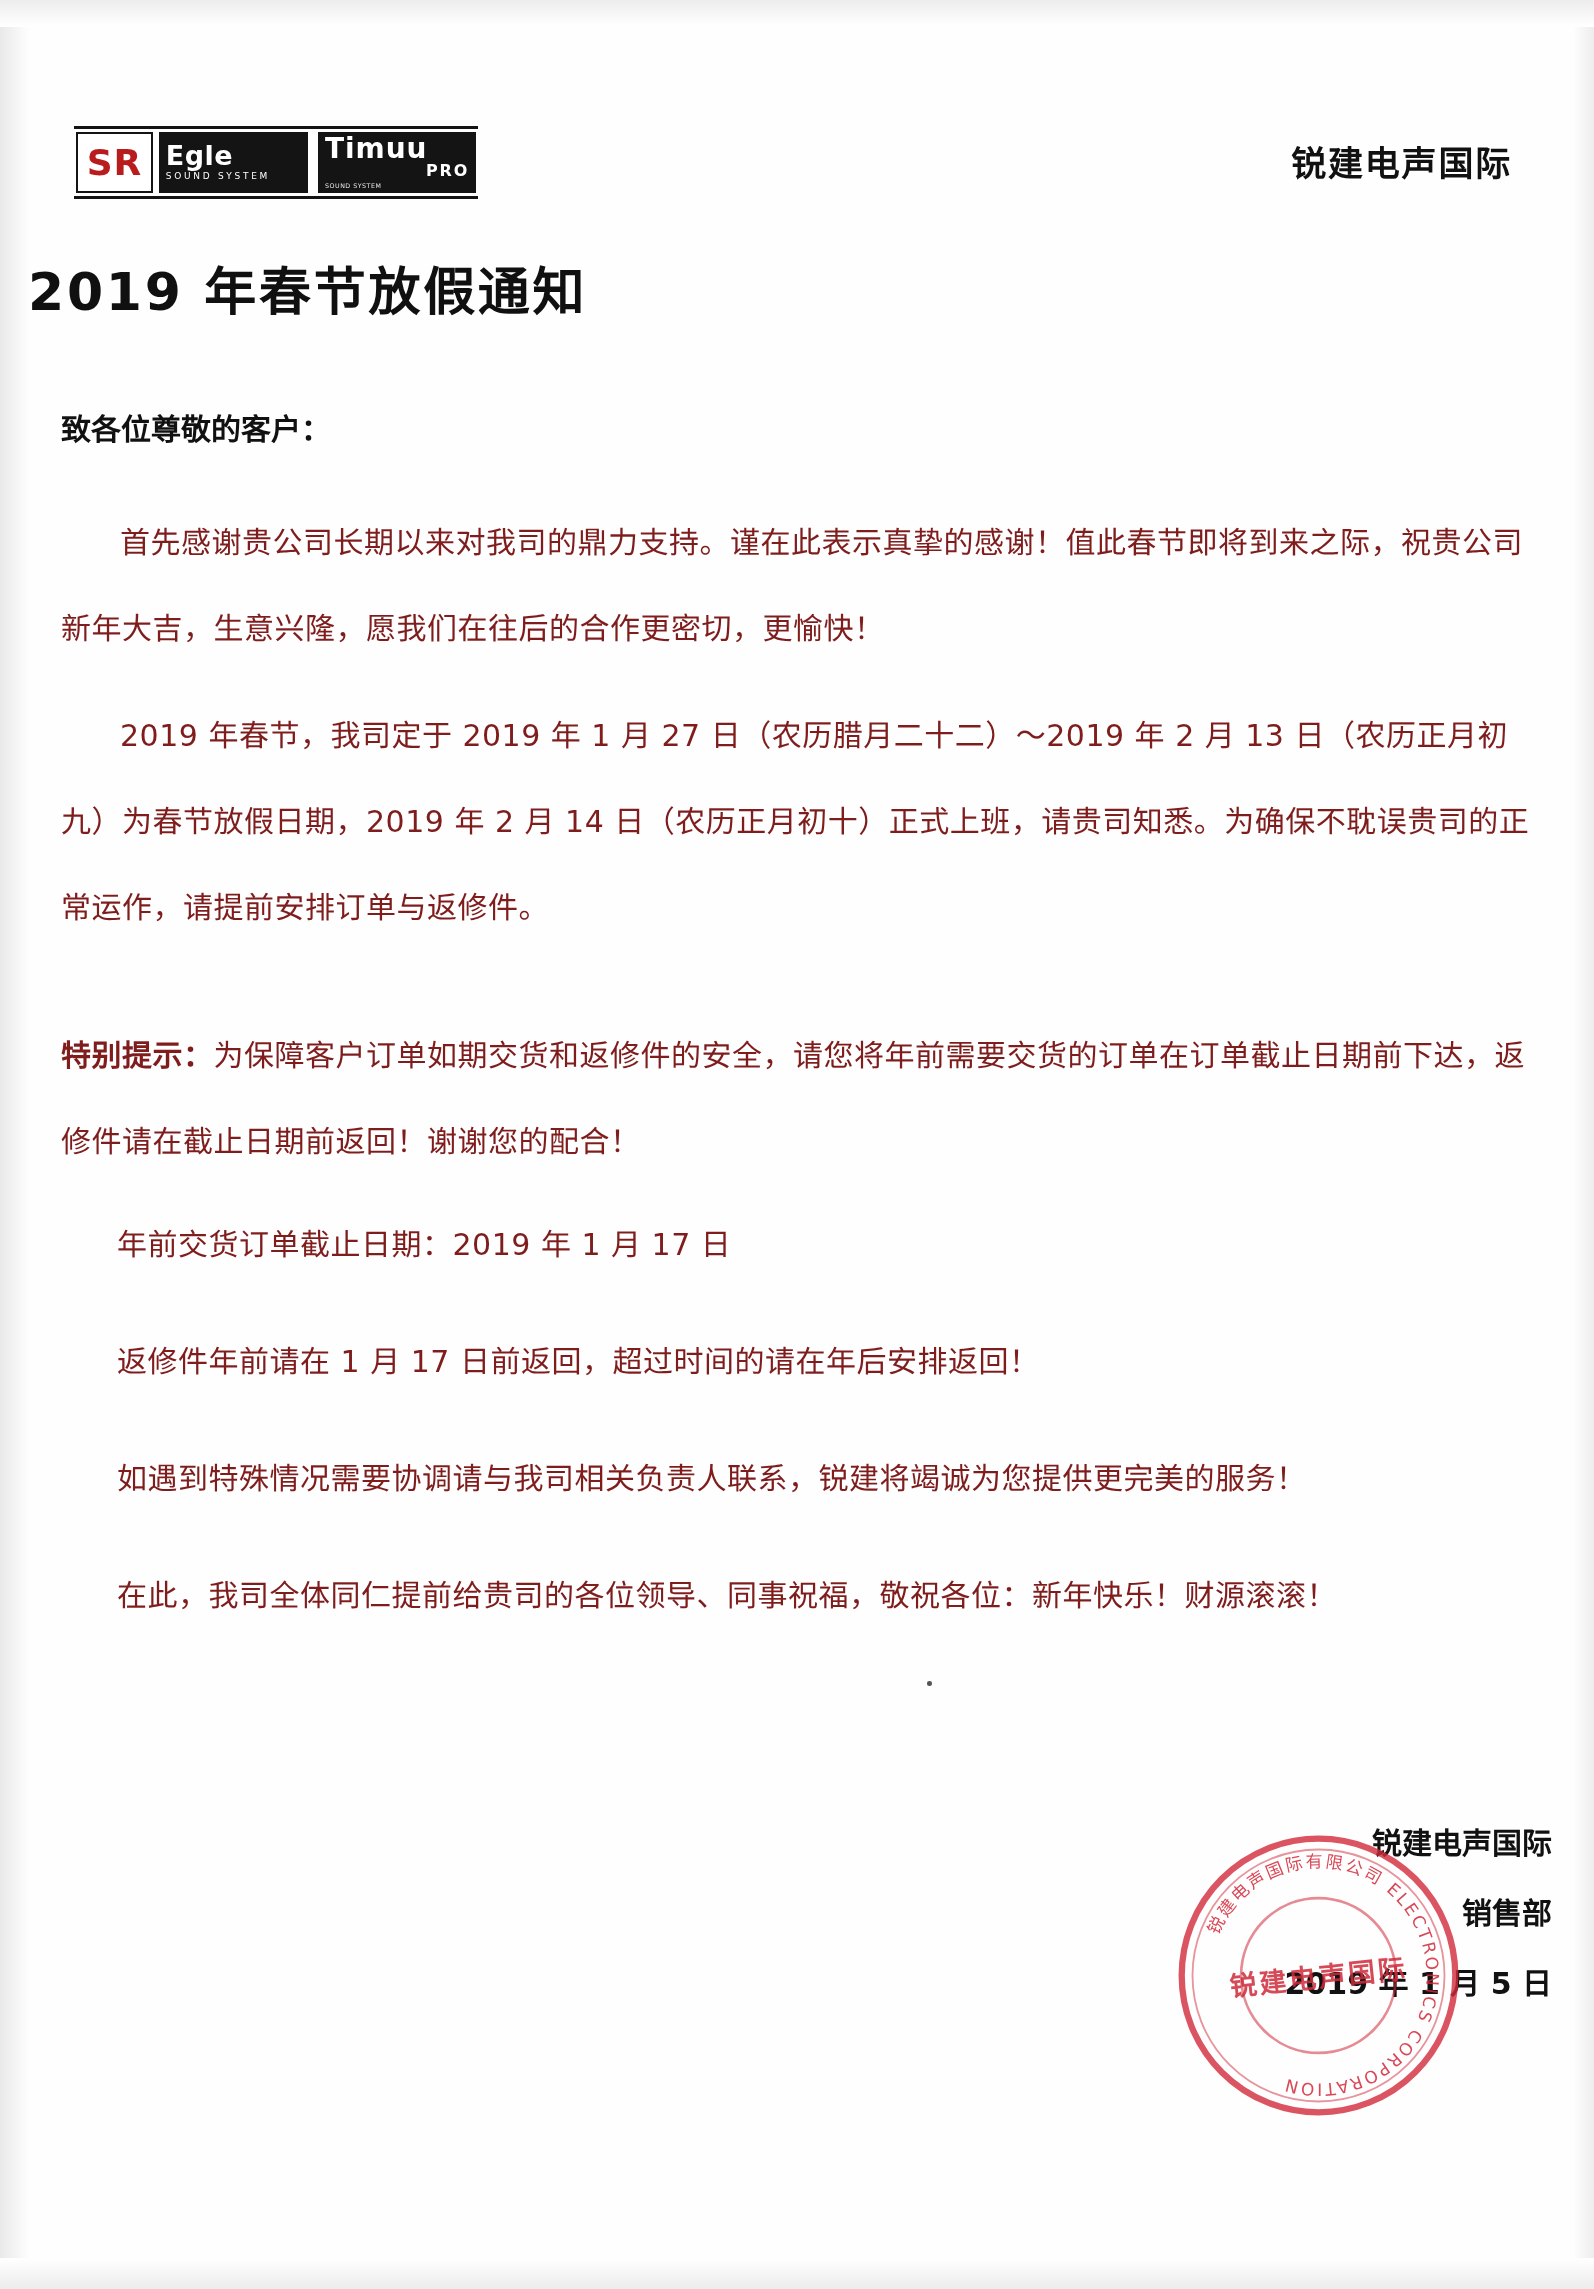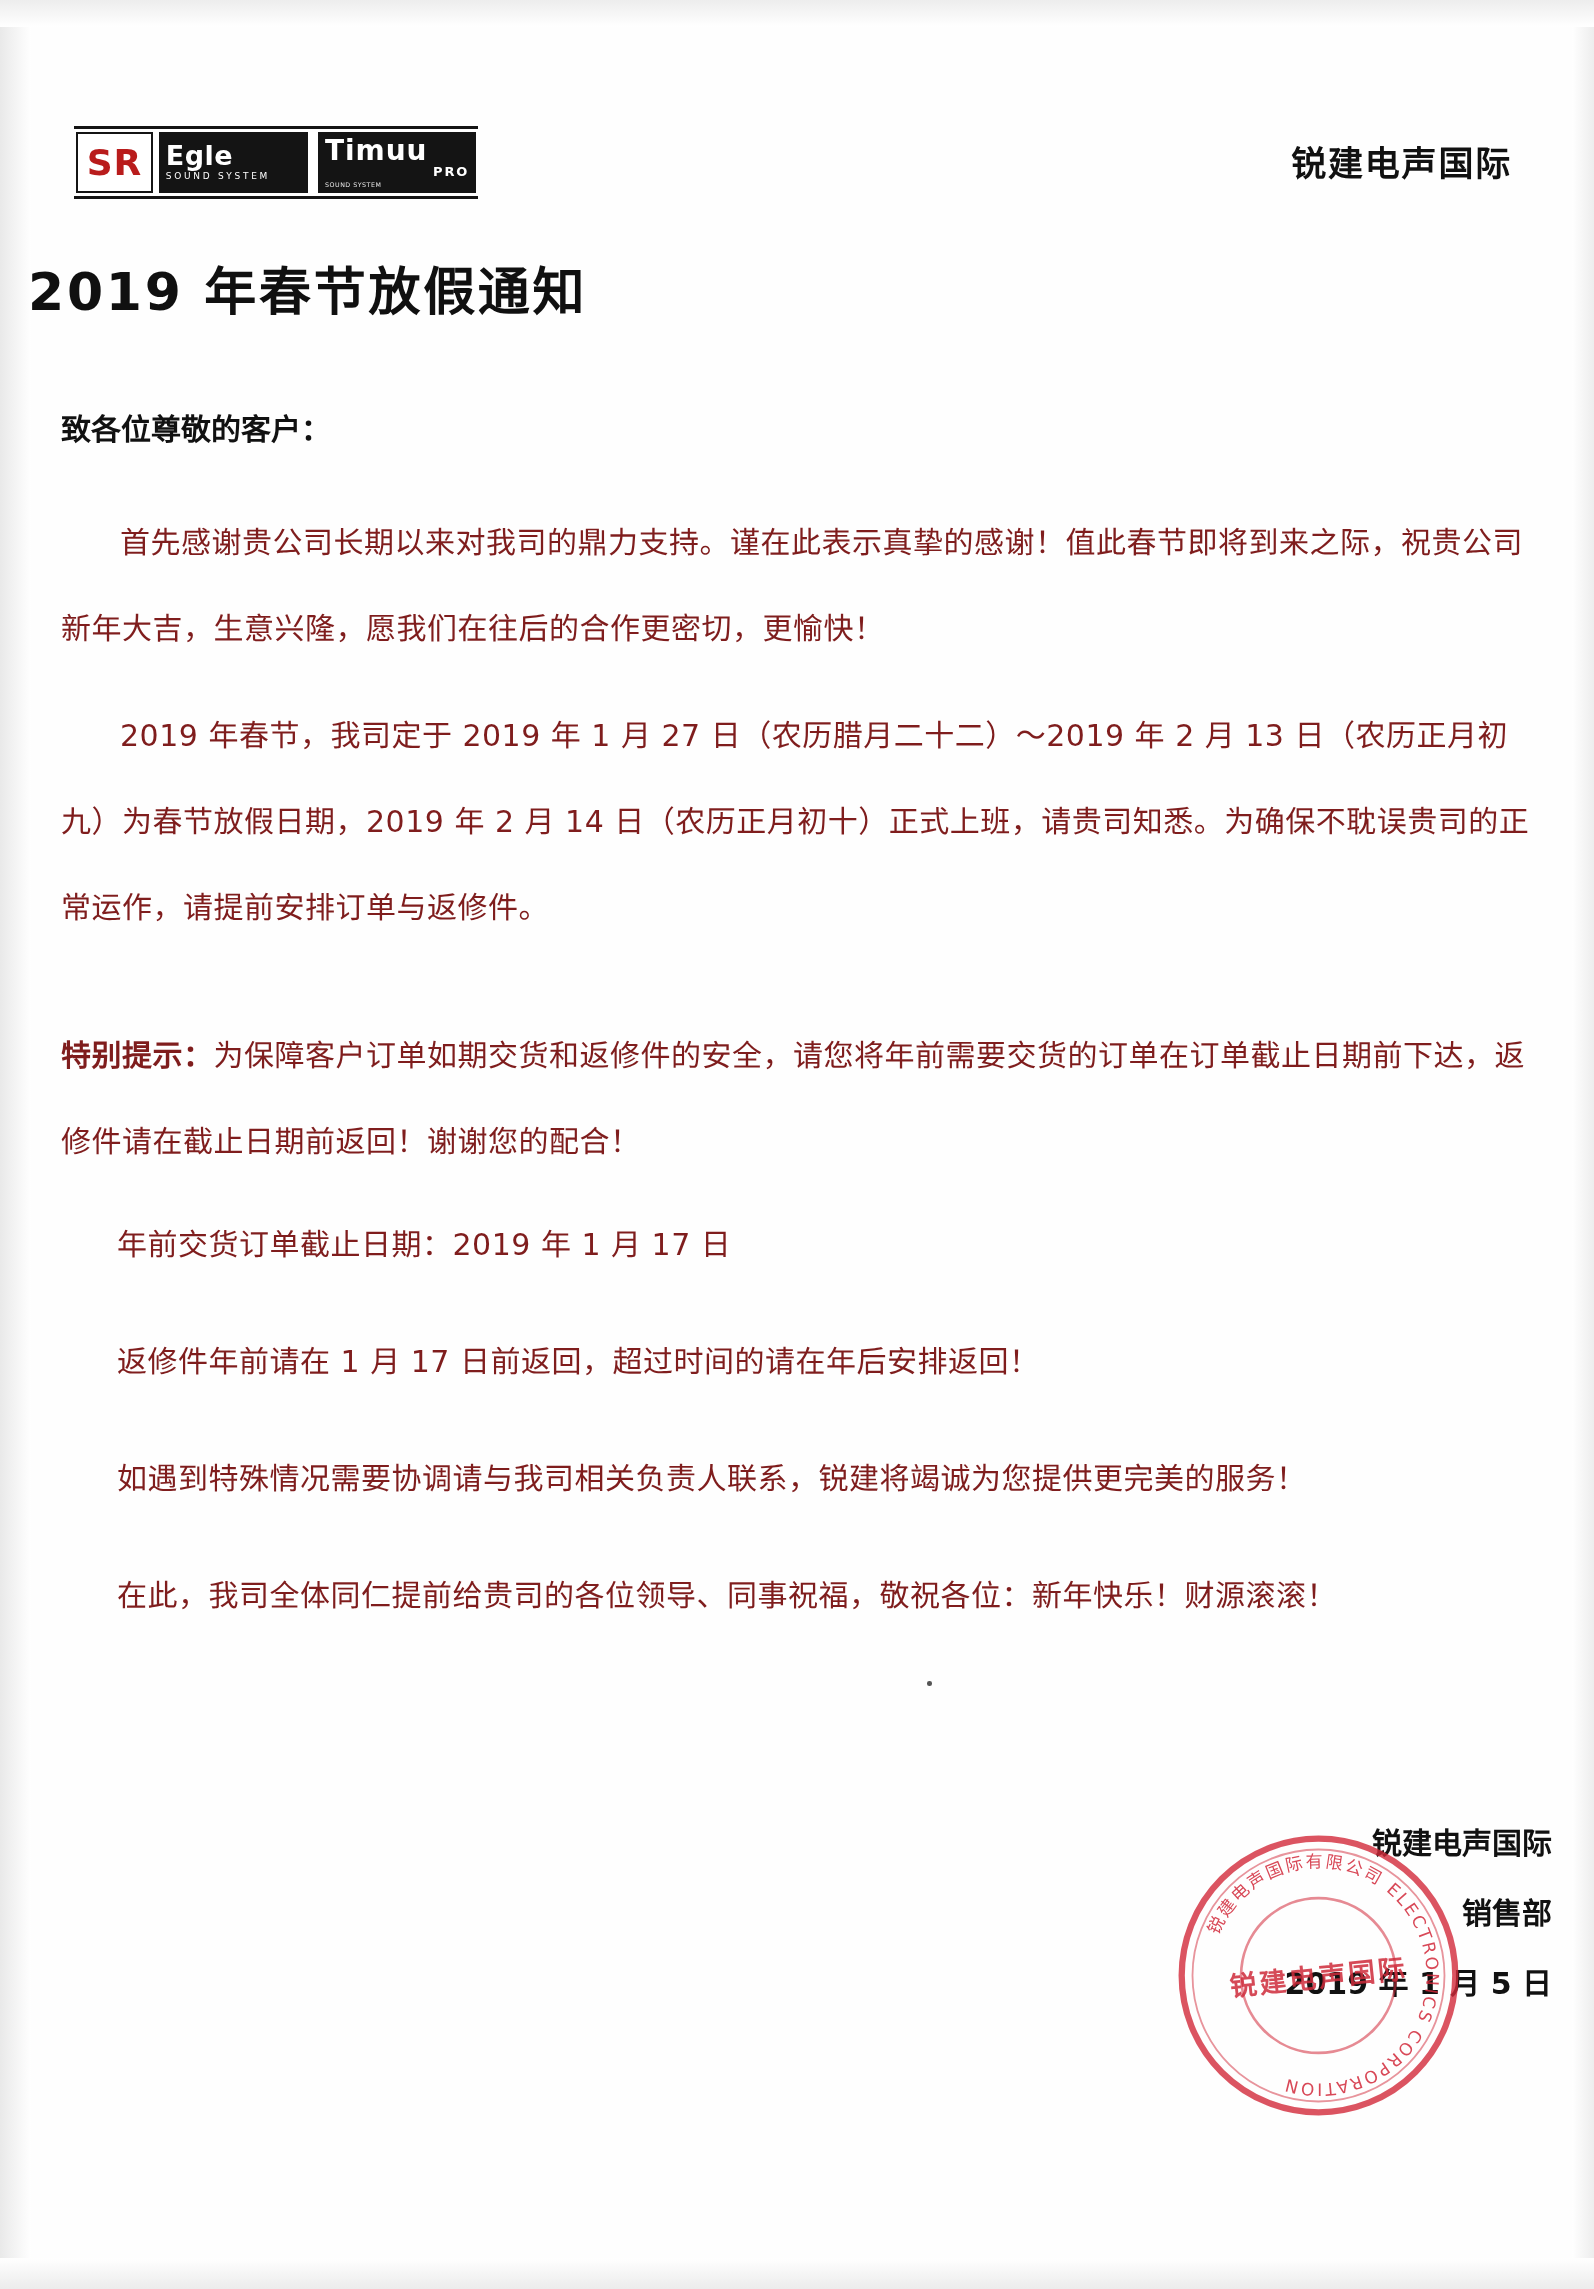--- a/index.html
+++ b/index.html
@@ -118,21 +118,21 @@
   }
   .logo-timuu .big {
     font-family: "DejaVu Sans", sans-serif;
     font-weight: bold;
     font-size: 28px;
     line-height: 1;
     letter-spacing: 0.9px;
   }
   .logo-timuu .pro {
     font-family: "DejaVu Sans", sans-serif;
-    font-size: 13px;
+    font-size: 16px;
     font-weight: bold;
     letter-spacing: 1.8px;
     text-align: right;
     line-height: 1;
   }
   .logo-timuu .tiny {
     font-family: "DejaVu Sans", sans-serif;
     font-size: 6.3px;
     letter-spacing: 0.5px;
     line-height: 1.2;

